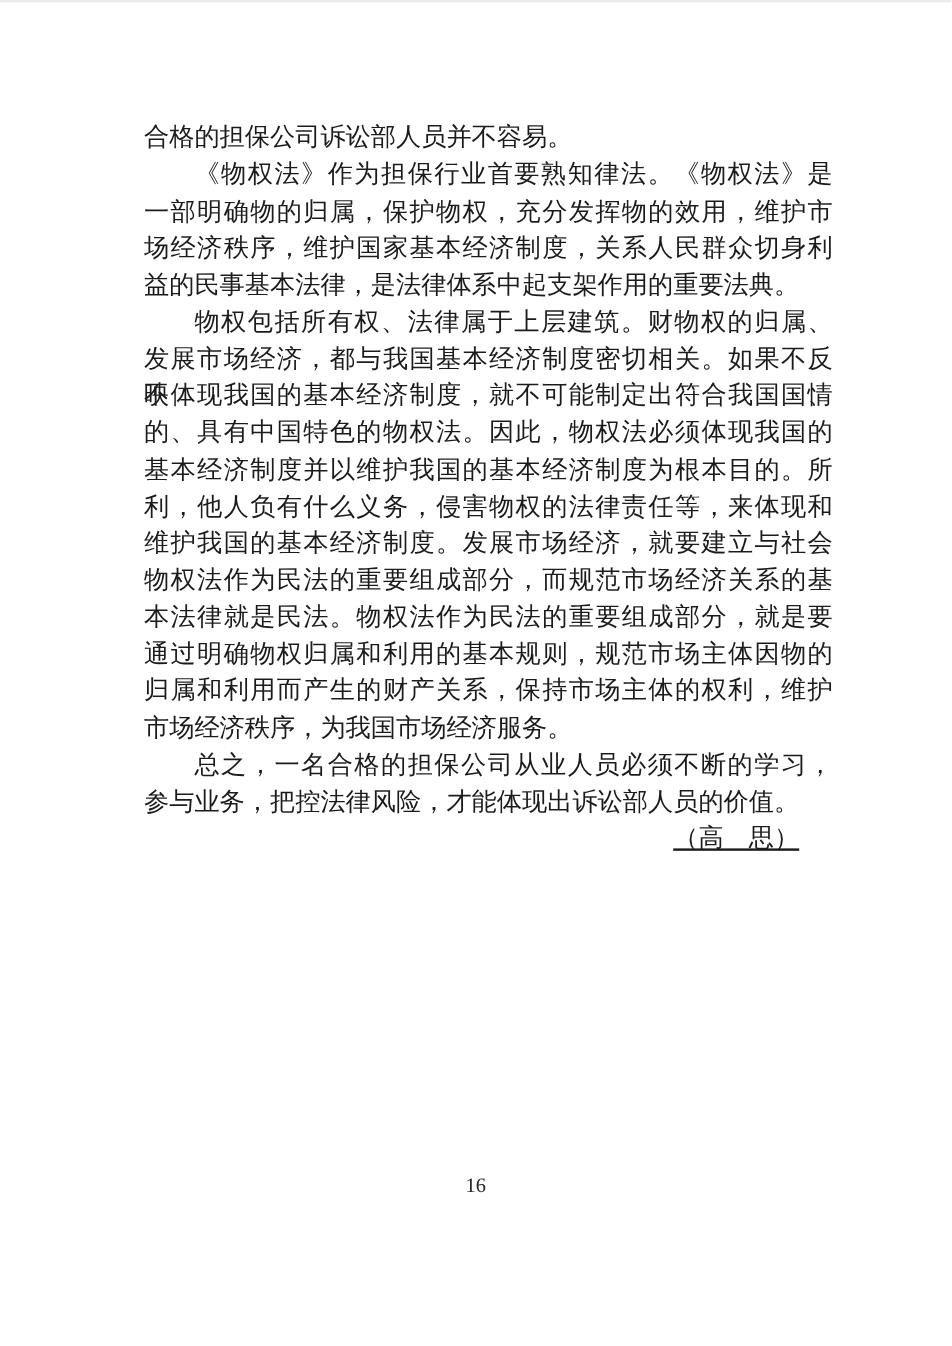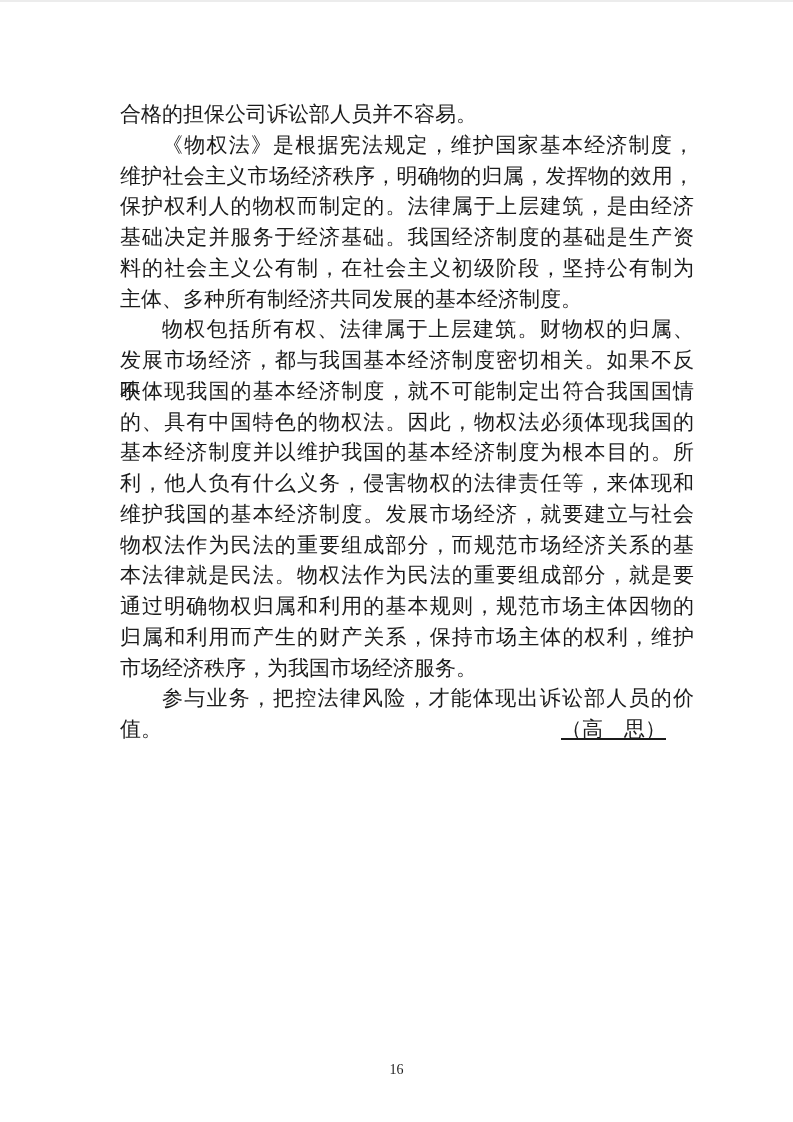--- a/index.html
+++ b/index.html
@@ -42,58 +42,57 @@
     padding-right: 28px;
     height: 30.75px;
     line-height: 30.75px;
     color: #1b1b1b;
     text-decoration: underline;
   }
   .page-number {
     position: absolute;
     left: 0;
     right: 0;
-    top: 1060px;
+    top: 976px;
     text-align: center;
     font-family: "Liberation Serif", serif;
-    font-size: 14px;
+    font-size: 17px;
     color: #222222;
   }
 </style>
 </head>
 <body>
 
 <div class="page">
   <div class="text-block">
     <div id="page-body">
         <div class="para">
           <div class="line last">合格的担保公司诉讼部人员并不容易。</div>
         </div>
         <div class="para indent">
-          <div class="line">《物权法》是根据宪法规定，维护国家基本经济制度，</div>
-          <div class="line">维护社会主义市场经济秩序，明确物的归属，发挥物的效用，</div>
-          <div class="line">保护权利人的物权而制定的。法律属于上层建筑，是由经济</div>
-          <div class="line">基础决定并服务于经济基础。我国经济制度的基础是生产资</div>
-          <div class="line">料的社会主义公有制，在社会主义初级阶段，坚持公有制为</div>
-          <div class="line last">主体、多种所有制经济共同发展的基本经济制度。</div>
+          <div class="line">《物权法》作为担保行业首要熟知律法。《物权法》是</div>
+          <div class="line">一部明确物的归属，保护物权，充分发挥物的效用，维护市</div>
+          <div class="line">场经济秩序，维护国家基本经济制度，关系人民群众切身利</div>
+          <div class="line last">益的民事基本法律，是法律体系中起支架作用的重要法典。</div>
         </div>
         <div class="para indent">
           <div class="line">物权包括所有权、法律属于上层建筑。财物权的归属、</div>
           <div class="line">发展市场经济，都与我国基本经济制度密切相关。如果不反映、</div>
           <div class="line">不体现我国的基本经济制度，就不可能制定出符合我国国情</div>
           <div class="line">的、具有中国特色的物权法。因此，物权法必须体现我国的</div>
           <div class="line">基本经济制度并以维护我国的基本经济制度为根本目的。所</div>
           <div class="line">利，他人负有什么义务，侵害物权的法律责任等，来体现和</div>
           <div class="line">维护我国的基本经济制度。发展市场经济，就要建立与社会</div>
           <div class="line">物权法作为民法的重要组成部分，而规范市场经济关系的基</div>
           <div class="line">本法律就是民法。物权法作为民法的重要组成部分，就是要</div>
           <div class="line">通过明确物权归属和利用的基本规则，规范市场主体因物的</div>
           <div class="line">归属和利用而产生的财产关系，保持市场主体的权利，维护</div>
           <div class="line last">市场经济秩序，为我国市场经济服务。</div>
         </div>
         <div class="para indent">
+          <div class="line">总之，一名合格的担保公司从业人员必须不断的学习，</div>
           <div class="line last">参与业务，把控法律风险，才能体现出诉讼部人员的价值。</div>
         </div>
       </div>
     <div class="author-line">（高　思）</div>
   </div>
   <div class="page-number">16</div>
 </div>
 
 </body></html>

